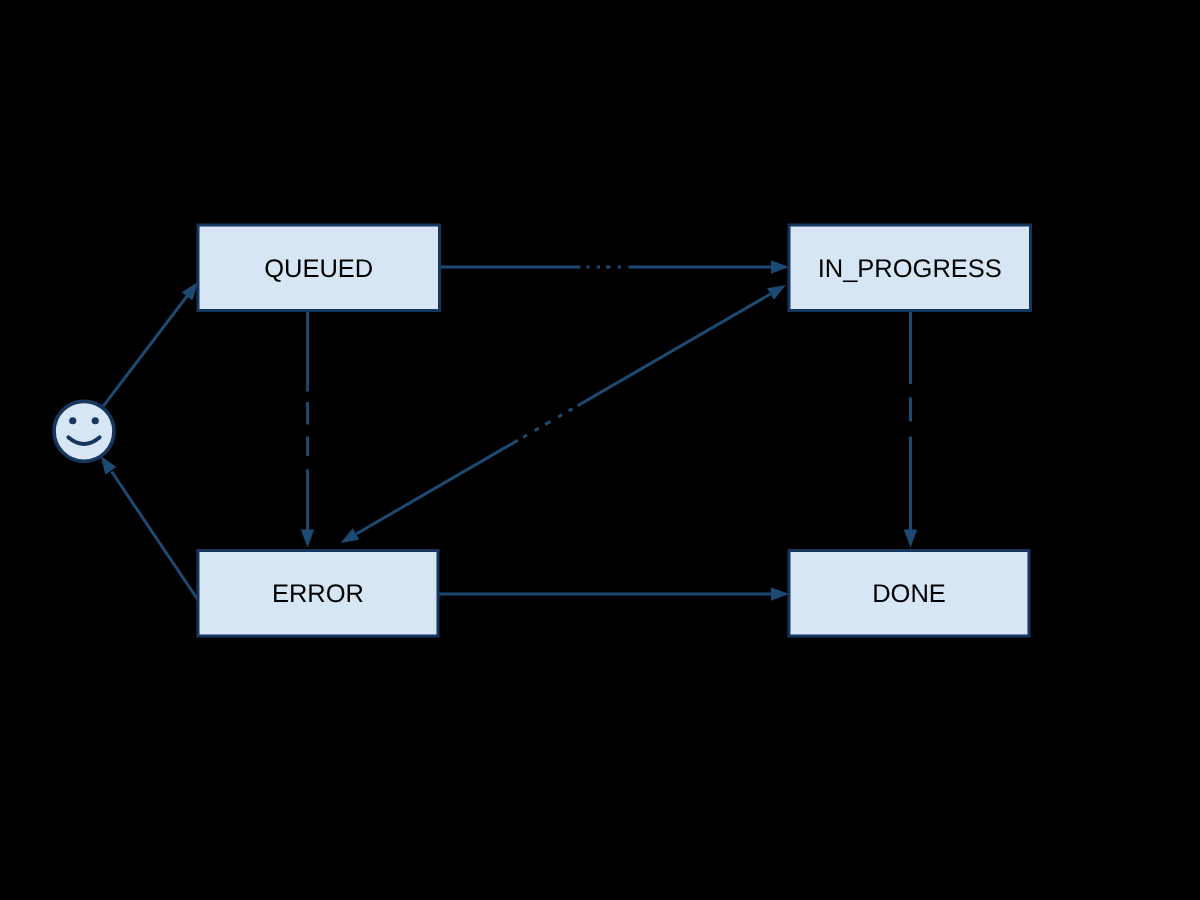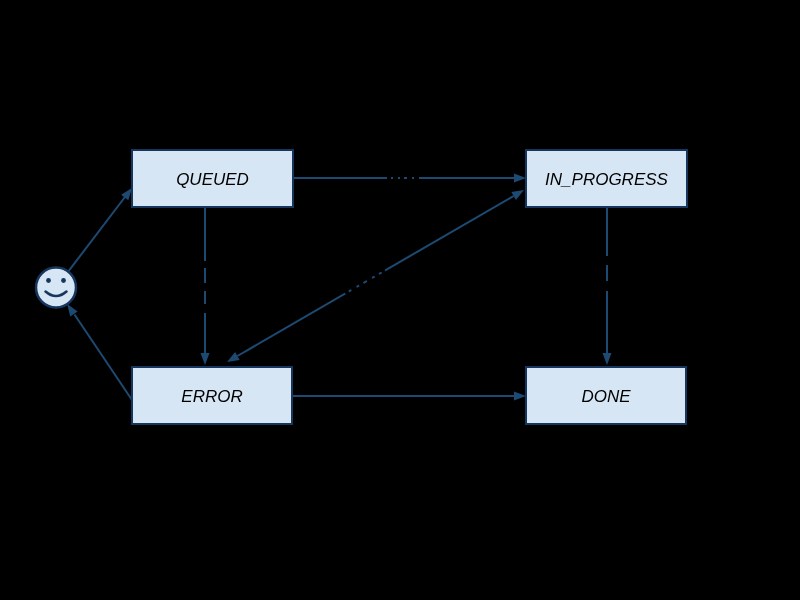--- a/index.html
+++ b/index.html
@@ -1,16 +1,16 @@
 <!DOCTYPE html>
 <html><head>
 <meta charset="utf-8">
 <style>
   html, body { margin: 0; padding: 0; background: #000; }
-  .canvas-wrap { width: 800px; height: 596px; overflow: hidden; font-style: italic; }
+  .canvas-wrap { width: 800px; height: 596px; overflow: hidden; }
   svg { display: block; }
   text.node-label {
     font-family: "Liberation Sans", sans-serif;
     font-size: 17px;
     text-anchor: middle;
   }
   .edge-line { stroke-width: 2; fill: none; }
   .node-rect { stroke-width: 2; }
   .label-mark { stroke-width: 9; fill: none; }
 </style>

